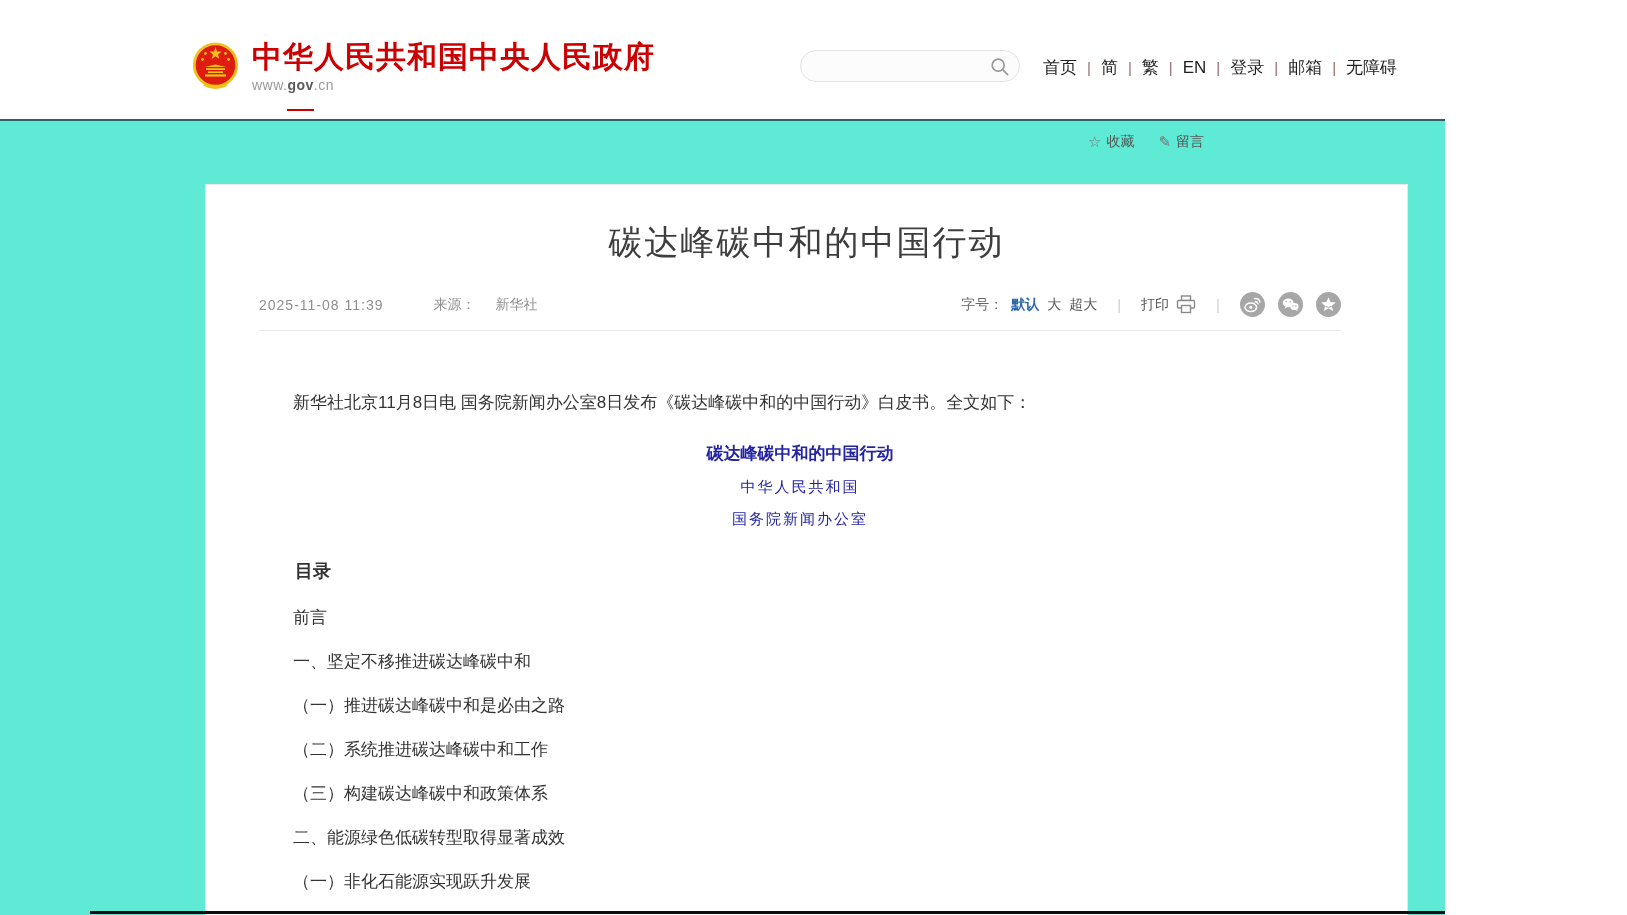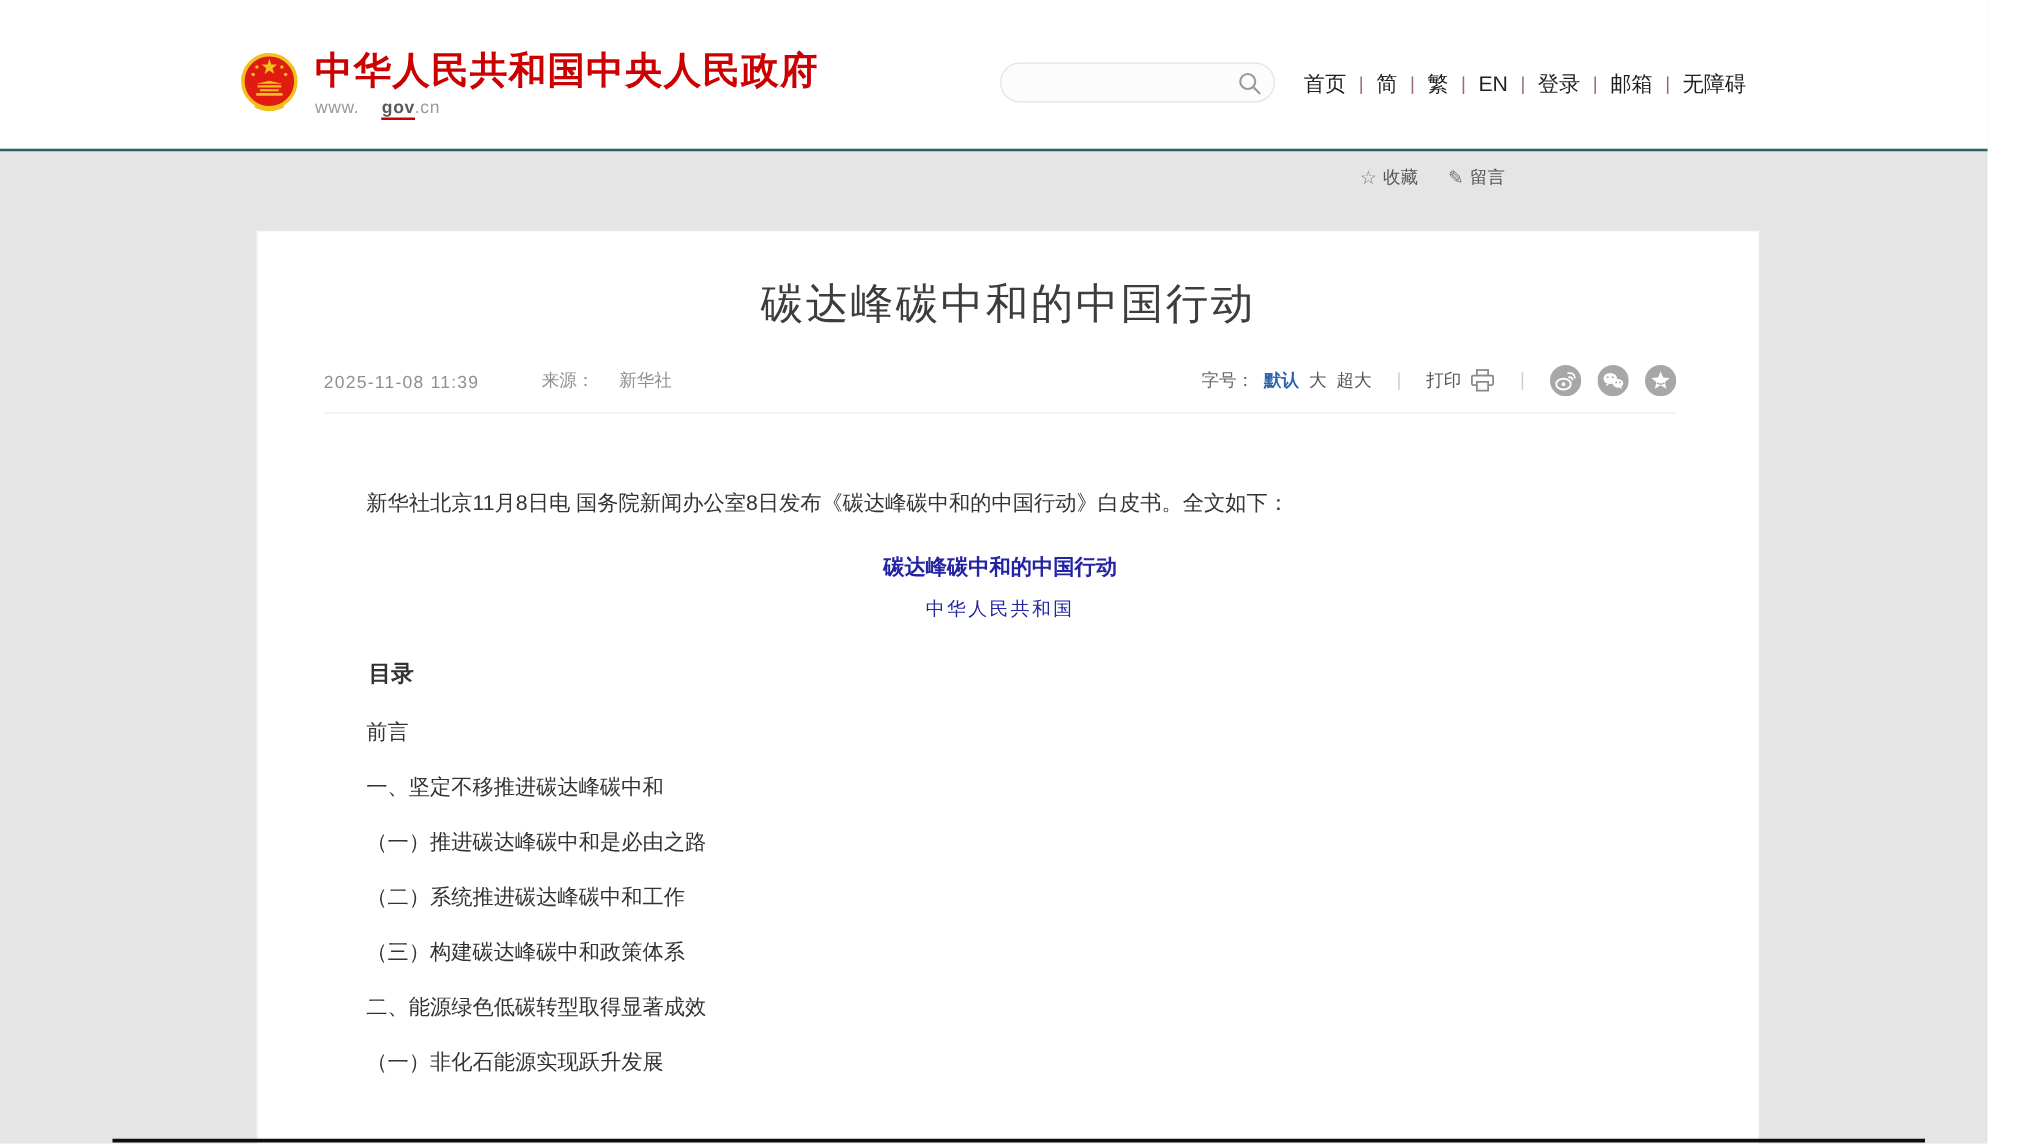--- a/index.html
+++ b/index.html
@@ -1,29 +1,29 @@
 <!DOCTYPE html>
 <html><head>
 <meta charset="utf-8">
 <style>
   * { margin:0; padding:0; box-sizing:border-box; }
   html,body { background:#fff; }
   .stage {
-    position:relative; width:1590px; height:915px; overflow:hidden; background:#e5e5e5;
+    position:relative; width:1445px; height:915px; overflow:hidden; background:#5eead4;
     font-family:"Liberation Sans","DejaVu Sans",sans-serif; color:#333;
   }
 
   
   .site-header { position:absolute; left:0; top:0; width:1627px; height:119px; background:#fff; }
   .brand { position:absolute; left:192px; top:40px; display:flex; align-items:flex-start; }
   .emblem { width:47px; height:53px; display:block; }
   .brand-text { margin-left:13px; }
   .site-title { font-size:30px; font-weight:bold; color:#cc0000; line-height:34px; letter-spacing:1px; }
   .site-url { font-size:14px; color:#9a9a9a; margin-top:3px; letter-spacing:0.5px; }
-  .site-url .gov { color:#5a5a5a; font-weight:bold; border-bottom:2px solid #cc0000; padding-bottom:1px;margin-left:18px; }
+  .site-url .gov { color:#5a5a5a; font-weight:bold; border-bottom:2px solid #cc0000; padding-bottom:16px; }
 
   .search-box { position:absolute; left:800px; top:50px; width:220px; height:32px;
     border:1px solid #e3e3e3; border-radius:16px; background:#fcfcfc; }
   .search-input { position:absolute; left:0; top:0; width:100%; height:100%; border:none; outline:none;
     background:transparent; border-radius:16px; padding:0 38px 0 16px; font-size:14px; color:#333; }
   .search-btn { position:absolute; right:9px; top:6px; width:20px; height:20px; cursor:pointer; background:none; border:none; }
 
   .top-nav { position:absolute; left:1043px; top:56px; display:flex; align-items:center; font-size:17px; color:#1f1f1f; }
   .top-nav .nav-item { cursor:pointer; white-space:nowrap; }
   .top-nav .sep { color:#9a6b6b; margin:0 10px; font-size:15px; }
@@ -181,20 +181,21 @@
             <path d="M9.5 14.5 q3 1.6 6 0" fill="none" stroke="#a7a7a7" stroke-width="1"></path>
           </svg>
         </span>
       </div>
     </div>
 
     <div class="body">
       <p class="lead">新华社北京11月8日电 国务院新闻办公室8日发布《碳达峰碳中和的中国行动》白皮书。全文如下：</p>
       <p class="doc-title">碳达峰碳中和的中国行动</p>
       <p class="doc-line">中华人民共和国</p>
+      <p class="doc-line">国务院新闻办公室</p>
       <p class="toc-head">目录</p>
       <p class="toc-item">前言</p>
       <p class="toc-item">一、坚定不移推进碳达峰碳中和</p>
       <p class="toc-item">（一）推进碳达峰碳中和是必由之路</p>
       <p class="toc-item">（二）系统推进碳达峰碳中和工作</p>
       <p class="toc-item">（三）构建碳达峰碳中和政策体系</p>
       <p class="toc-item">二、能源绿色低碳转型取得显著成效</p>
       <p class="toc-item">（一）非化石能源实现跃升发展</p>
     </div>
   </div>

